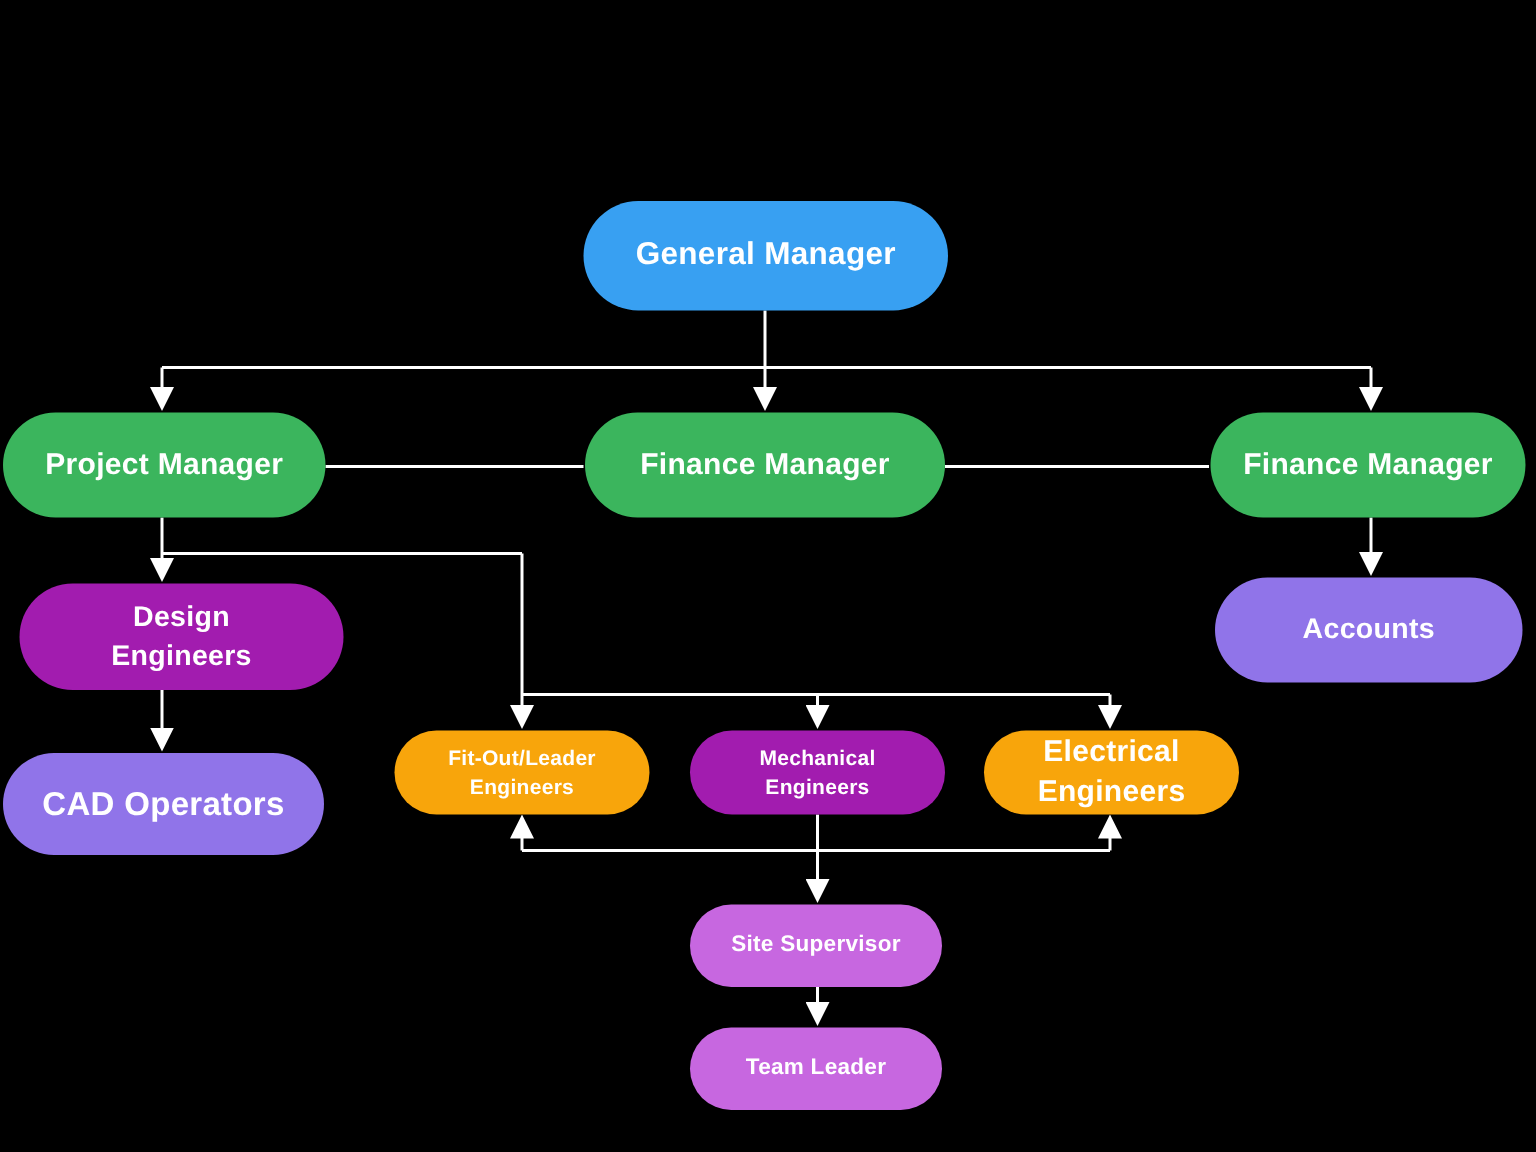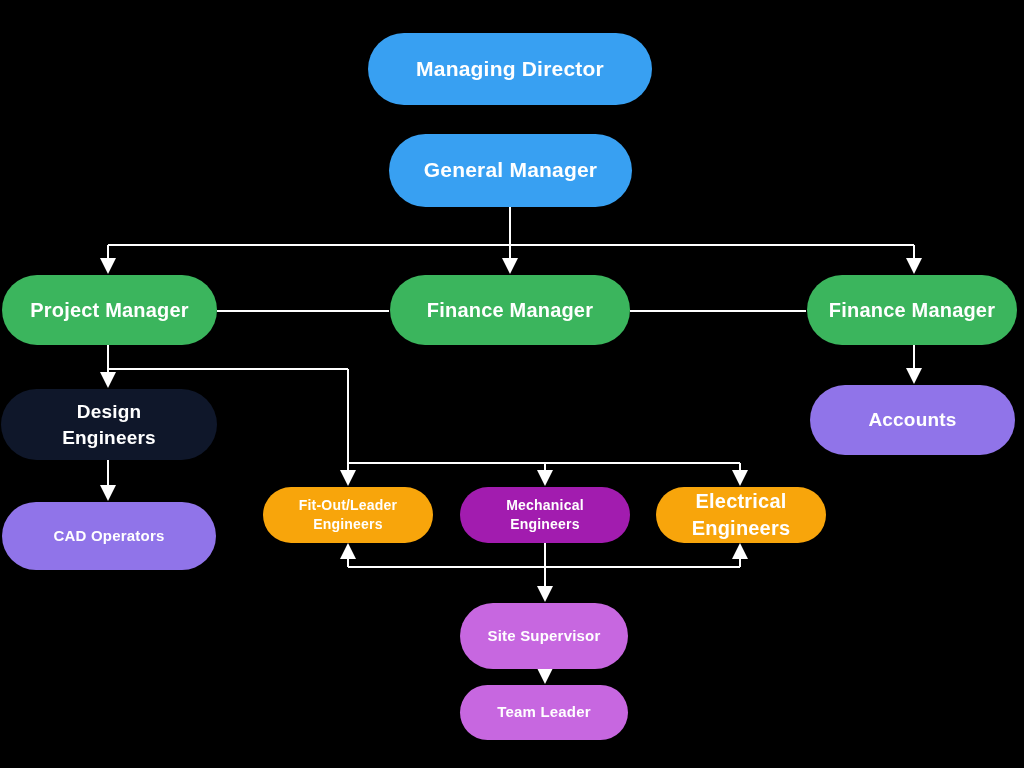--- a/index.html
+++ b/index.html
@@ -35,26 +35,26 @@
     line-height: 1.35;
     letter-spacing: 0.2px;
   }
   
   .n-md   { left: 368px; top: 33px;  width: 284px; height: 72px; font-size: 21px; }
   .n-gm   { left: 389px; top: 134px; width: 243px; height: 73px; font-size: 21px; }
   .n-pm   { left: 2px;   top: 275px; width: 215px; height: 70px; font-size: 20px; }
   .n-fmc  { left: 390px; top: 275px; width: 240px; height: 70px; font-size: 20px; }
   .n-fmr  { left: 807px; top: 275px; width: 210px; height: 70px; font-size: 20px; }
   .n-de   { left: 1px;   top: 389px; width: 216px; height: 71px; font-size: 19px; }
-  .n-cad  { left: 2px;   top: 502px; width: 214px; height: 68px; font-size: 15px; }
+  .n-cad  { left: 2px;   top: 502px; width: 214px; height: 68px; font-size: 22px; }
   .n-acc  { left: 810px; top: 385px; width: 205px; height: 70px; font-size: 19px; }
   .n-fit  { left: 263px; top: 487px; width: 170px; height: 56px; font-size: 14px; }
   .n-mech { left: 460px; top: 487px; width: 170px; height: 56px; font-size: 14px; }
   .n-elec { left: 656px; top: 487px; width: 170px; height: 56px; font-size: 20px; }
-  .n-ss   { left: 460px; top: 603px; width: 168px; height: 66px; font-size: 15px; }
+  .n-ss   { left: 460px; top: 603px; width: 168px; height: 55px; font-size: 15px; }
   .n-tl   { left: 460px; top: 685px; width: 168px; height: 55px; font-size: 15px; }
 </style>
 </head>
 <body>
 
 <div class="stage">
 
   <svg class="connectors" width="1024" height="768" viewBox="0 0 1024 768">
     <defs>
       <marker id="arrow" viewBox="0 0 10 10" refX="7.5" refY="5" markerWidth="8" markerHeight="8" orient="auto-start-reverse">
@@ -83,26 +83,25 @@
       <path d="M740 463 L740 482" marker-end="url(#arrow)"></path>
 
       <path d="M348 567 L740 567"></path>
       <path d="M348 567 L348 547" marker-end="url(#arrow)"></path>
       <path d="M740 567 L740 547" marker-end="url(#arrow)"></path>
       <path d="M545 543 L545 598" marker-end="url(#arrow)"></path>
       <path d="M545 658 L545 680" marker-end="url(#arrow)"></path>
     </g>
   </svg>
 
-  <div class="node n-md" style="background: rgb(56, 160, 242);">Managing Director</div>
   <div class="node n-pm" style="background: rgb(59, 181, 93);">Project Manager</div>
   <div class="node n-gm" style="background: rgb(56, 160, 242);">General Manager</div>
   <div class="node n-fmc" style="background: rgb(59, 181, 93);">Finance Manager</div>
   <div class="node n-fmr" style="background: rgb(59, 181, 93);">Finance Manager</div>
-  <div class="node n-de" style="background: #0f172a;">Design
+  <div class="node n-de" style="background: #a21caf; margin-left: 12px;">Design
 Engineers</div>
   <div class="node n-cad" style="background: rgb(144, 116, 233);">CAD Operators</div>
   <div class="node n-acc" style="background: rgb(144, 116, 233);">Accounts</div>
   <div class="node n-fit" style="background: rgb(248, 165, 11);">Fit-Out/Leader
 Engineers</div>
   <div class="node n-mech" style="background: #a21caf;">Mechanical
 Engineers</div>
   <div class="node n-elec" style="background: rgb(248, 165, 11);">Electrical
 Engineers</div>
   <div class="node n-ss" style="background: rgb(199, 103, 224);">Site Supervisor</div>

